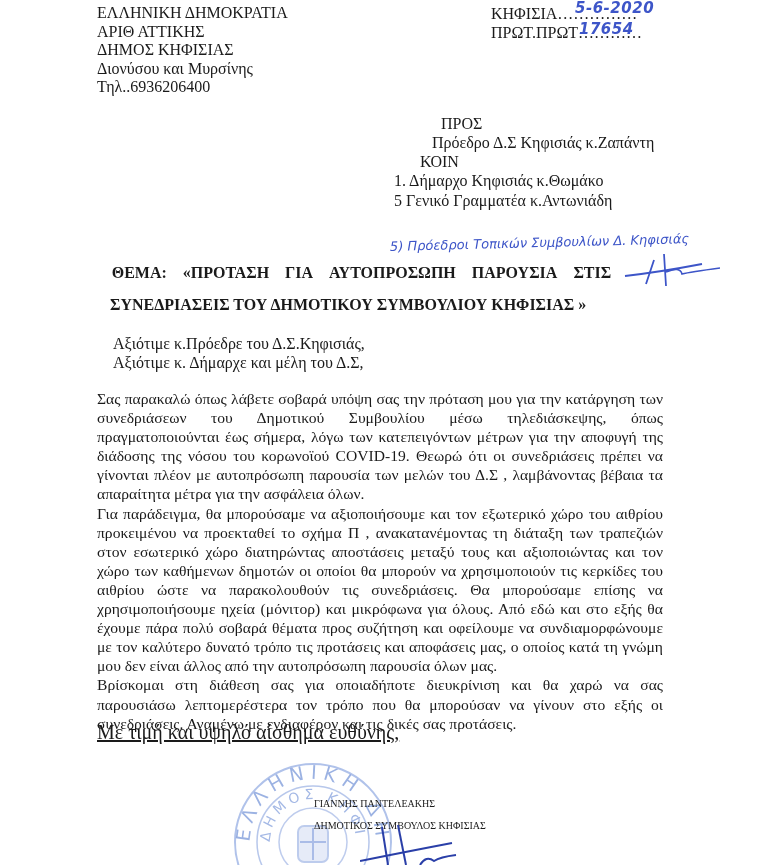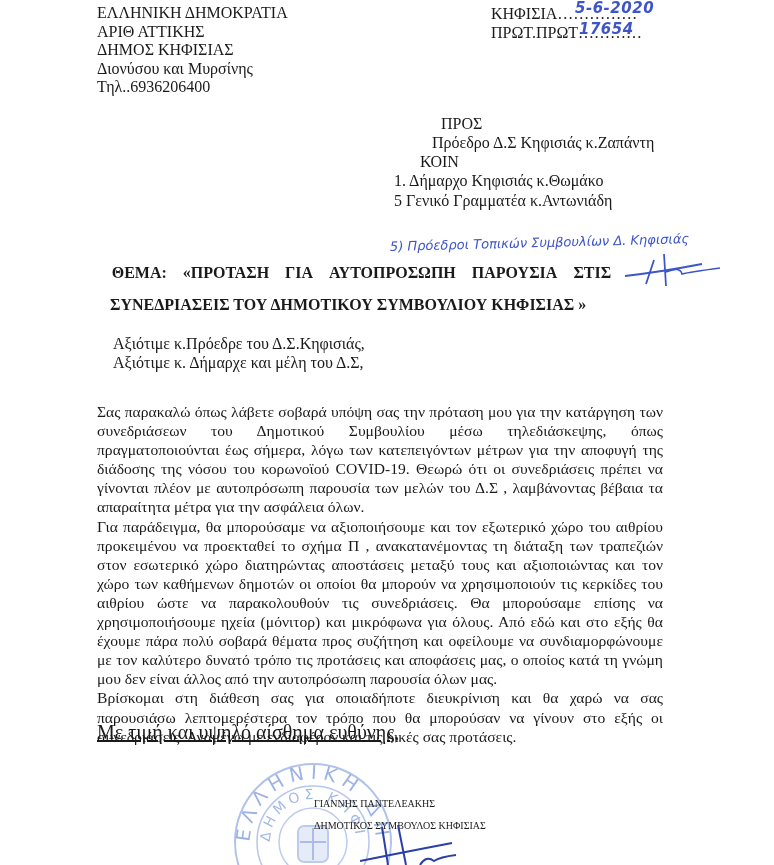--- a/index.html
+++ b/index.html
@@ -20,21 +20,21 @@
     .to-name { left: 432px; top: 133px; }
     .cc-label { left: 420px; top: 152px; }
     .cc-list { left: 394px; top: 171px; }
     .cc-list div { height: 19.5px; }
     .cc-hand { left: 390px; top: 239px; font-size: 13px; transform: rotate(-1.5deg); transform-origin: left center; }
     .subject { left: 110px; top: 262px; width: 503px; font-weight: bold; font-size: 16px; white-space: normal; }
     .subject .l1 { display: flex; justify-content: center; height: 32px; line-height: 22px; gap: 16px; }
     .subject .l2 { height: 22px; line-height: 22px; white-space: nowrap; }
     .initials { left: 620px; top: 250px; }
     .salutation { left: 97px; top: 334px; font-size: 16px; line-height: 19px; margin-left: 16px; }
-    .body-text { left: 97px; top: 402px; width: 566px; font-size: 15.6px; line-height: 19.1px; white-space: normal; }
+    .body-text { left: 97px; top: 389px; width: 566px; font-size: 15.6px; line-height: 19.1px; white-space: normal; }
     .body-text p { margin: 0; text-align: justify; text-align-last: left; }
     .closing { left: 97px; top: 723px; font-size: 20px; line-height: 19px; text-decoration: underline; }
     .stamp { left: 228px; top: 742px; }
     .sign-name { left: 314px; top: 793px; font-size: 10px; line-height: 22px; }
     .signature { left: 360px; top: 825px; }
   </style>
 </head>
 <body>
 
 <div class="abs sender">

